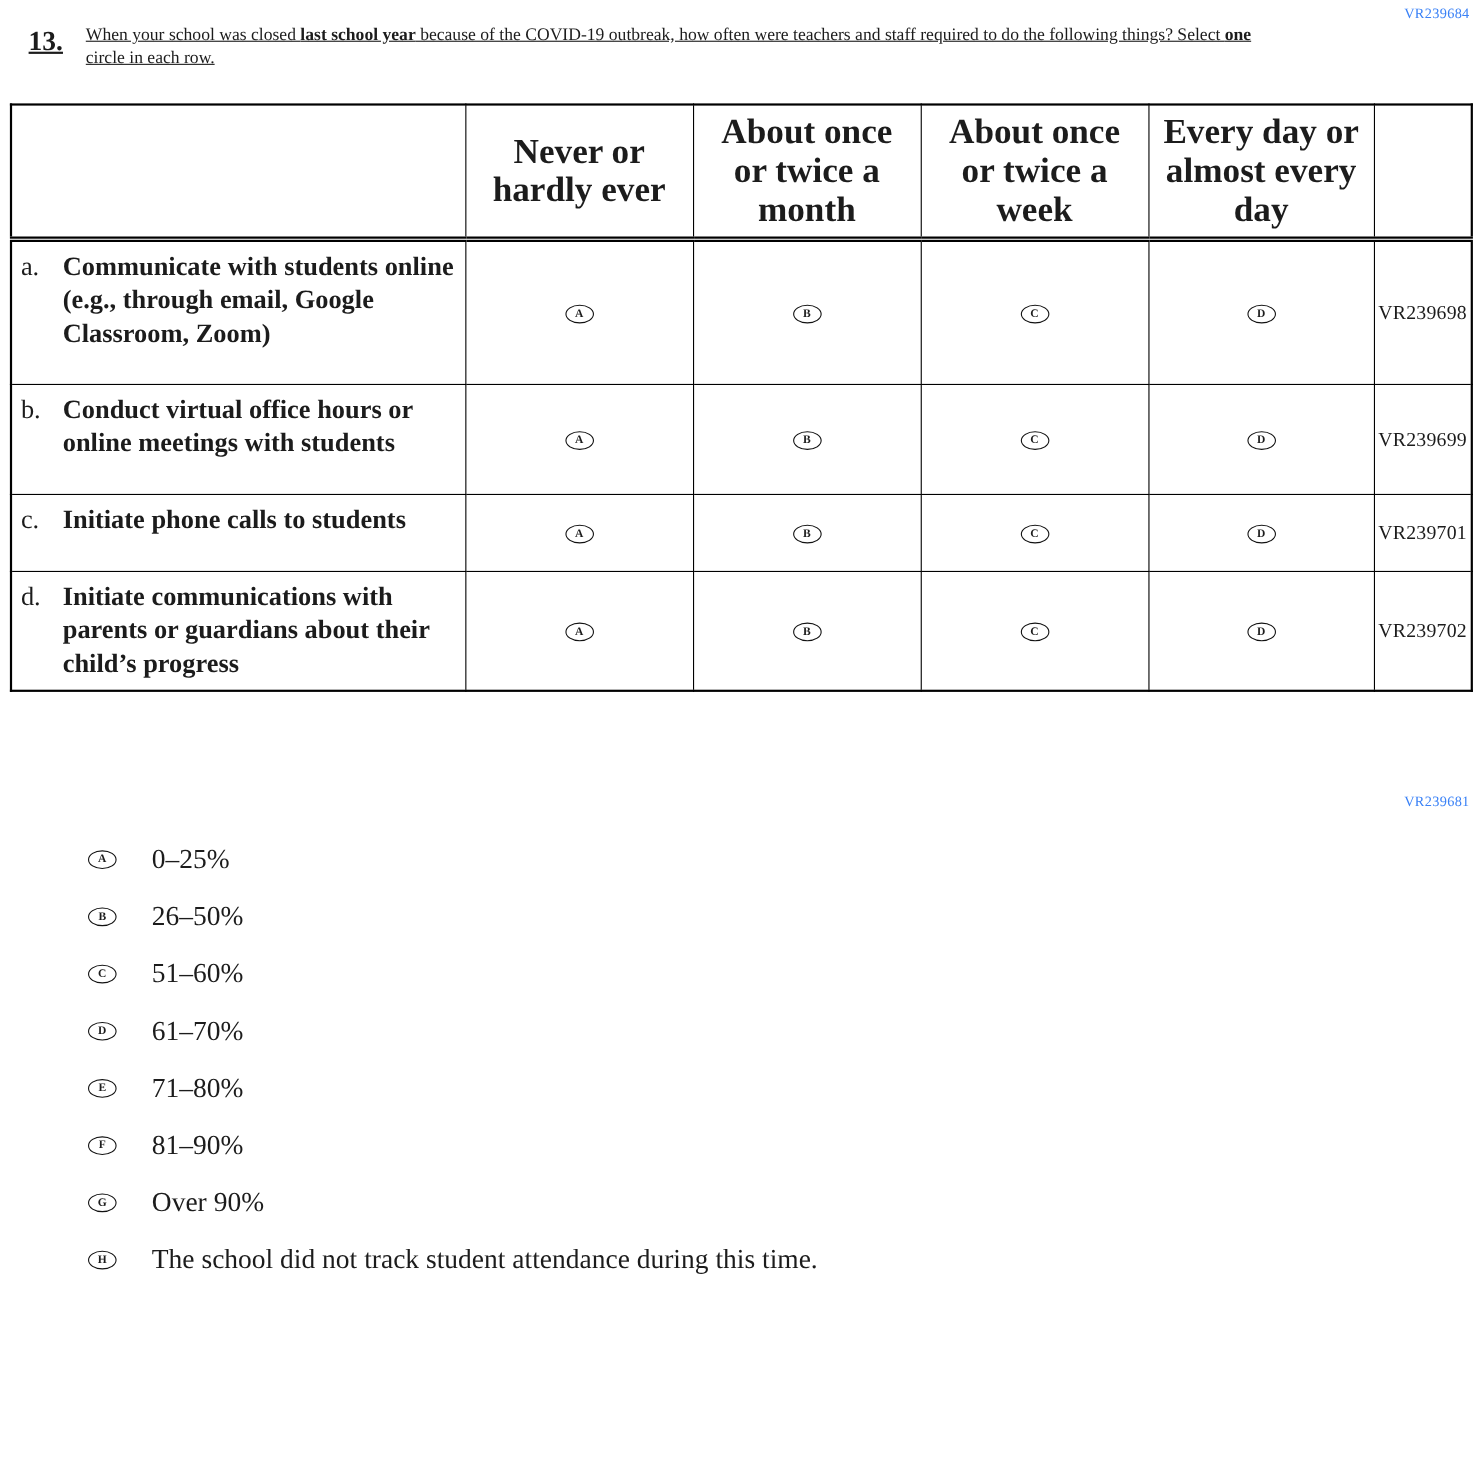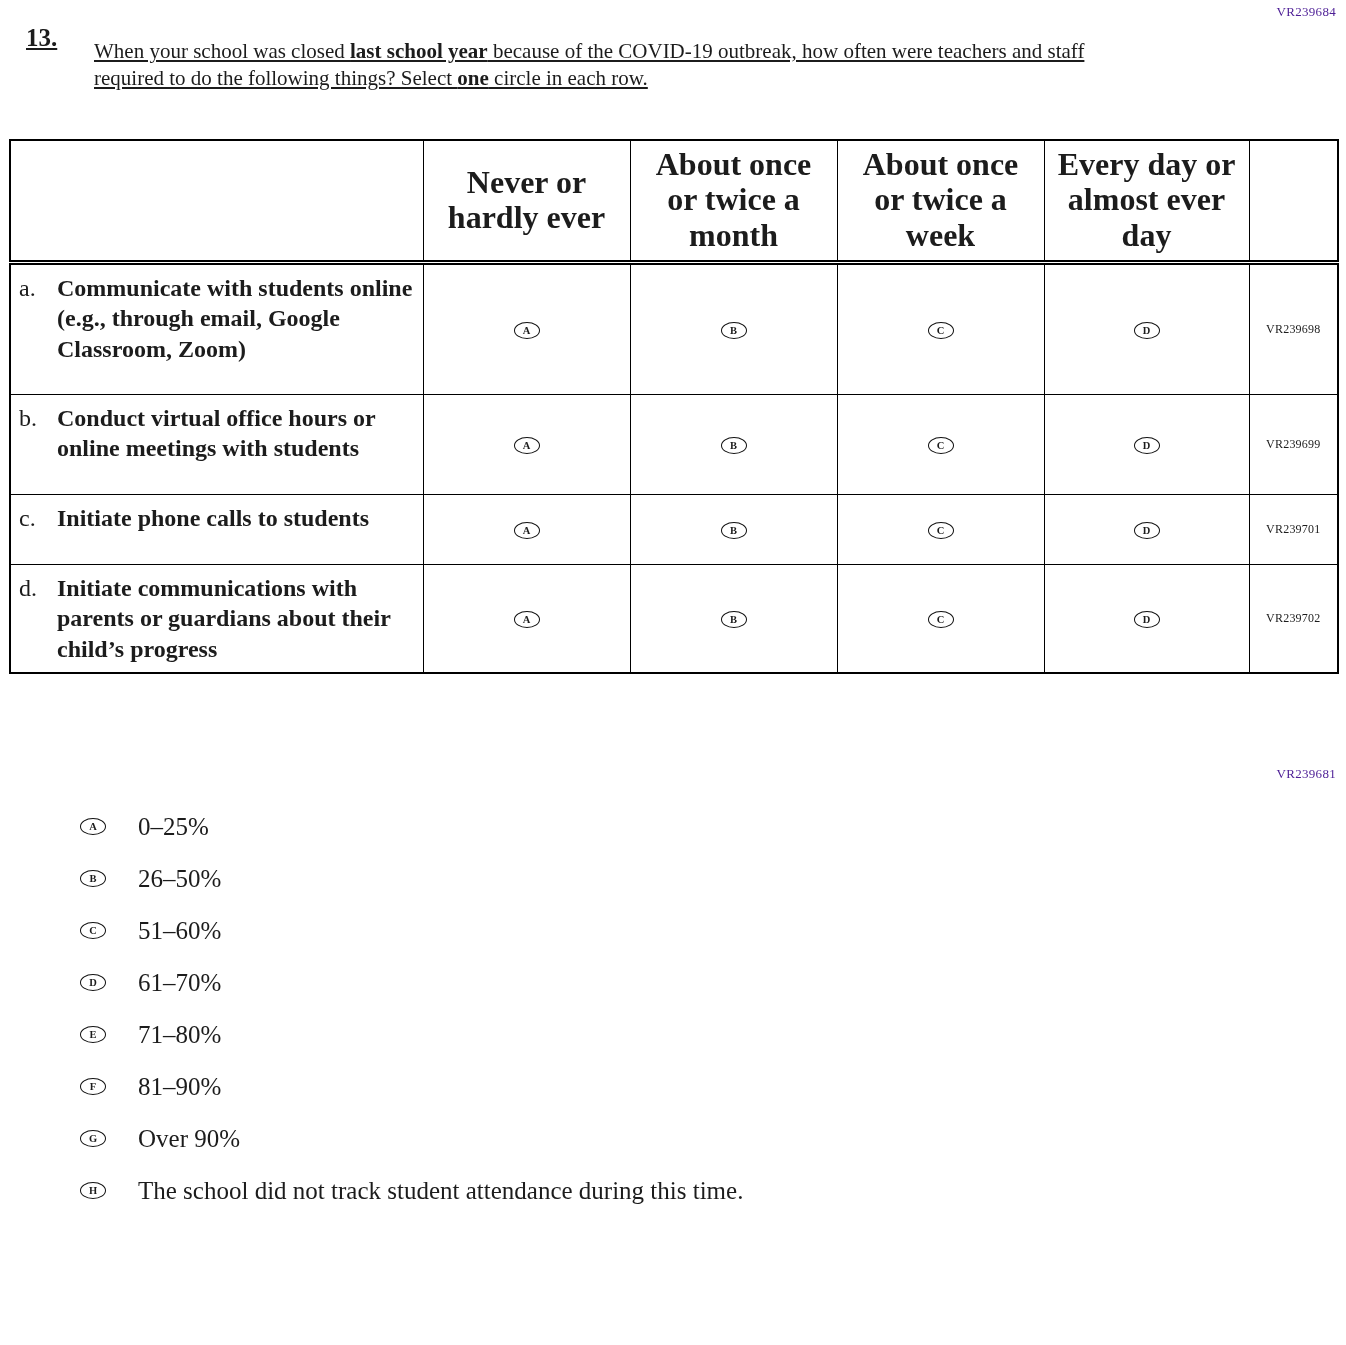--- a/index.html
+++ b/index.html
@@ -13,41 +13,41 @@
     font-family: "Liberation Serif", "DejaVu Serif", serif;
     overflow: hidden;
   }
   .page { position: relative; width: 1346px; height: 1345px; padding-top: 4px; }
 
   .code-line {
     text-align: right;
     font-size: 13px;
     letter-spacing: 0.3px;
     padding-right: 10px;
-    color: #4c1d95;
+    color: #3b82f6;
   }
   .code-line.mid { margin-top: 92px; }
 
   
   .q-head {
     display: flex;
     align-items: flex-start;
     padding-left: 26px;
     margin-top: 2px;
     text-decoration: underline;
   }
   .q-num {
     font-weight: bold;
     font-size: 25px;
     flex: 0 0 52px;
     line-height: 1.3;
   }
   .q-text {
-    margin: 16px;
-    font-size: 21px;
+    margin: 0;
+    font-size: 16px;
     line-height: 1.3;
     max-width: 1060px;
   }
   .q-text b { font-weight: bold; }
 
   
   table.matrix {
     border-collapse: collapse;
     margin: 30px 9px 0 9px;
     width: 1328px;
@@ -77,21 +77,21 @@
     display: flex;
     align-items: flex-start;
   }
   .stem .letter { flex: 0 0 38px; }
   .stem .stem-text { flex: 1 1 auto; max-width: 358px; font-weight: bold; }
 
   td.bubble-cell { text-align: center; vertical-align: middle; }
   td.code-cell {
     text-align: center;
     vertical-align: middle;
-    font-size: 12px;
+    font-size: 18px;
     padding: 0 2px;
     letter-spacing: 0.2px;
   }
 
   tr.row-a { height: 132px; }
   tr.row-b { height: 100px; }
   tr.row-c { height: 70px; }
   tr.row-d { height: 100px; }
 
   
@@ -143,21 +143,21 @@
       <col style="width:207px">
       <col style="width:205px">
       <col style="width:89px">
     </colgroup>
     <thead>
       <tr>
         <th></th>
         <th>Never or hardly ever</th>
         <th>About once or twice a month</th>
         <th>About once or twice a week</th>
-        <th>Every day or almost ever day</th>
+        <th>Every day or almost every day</th>
         <th></th>
       </tr>
     </thead>
     <tbody>
       <tr class="row-a">
         <td class="stem-cell">
           <div class="stem">
             <span class="letter">a.</span>
             <span class="stem-text">Communicate with students online (e.g., through email, Google Classroom, Zoom)</span>
           </div>

